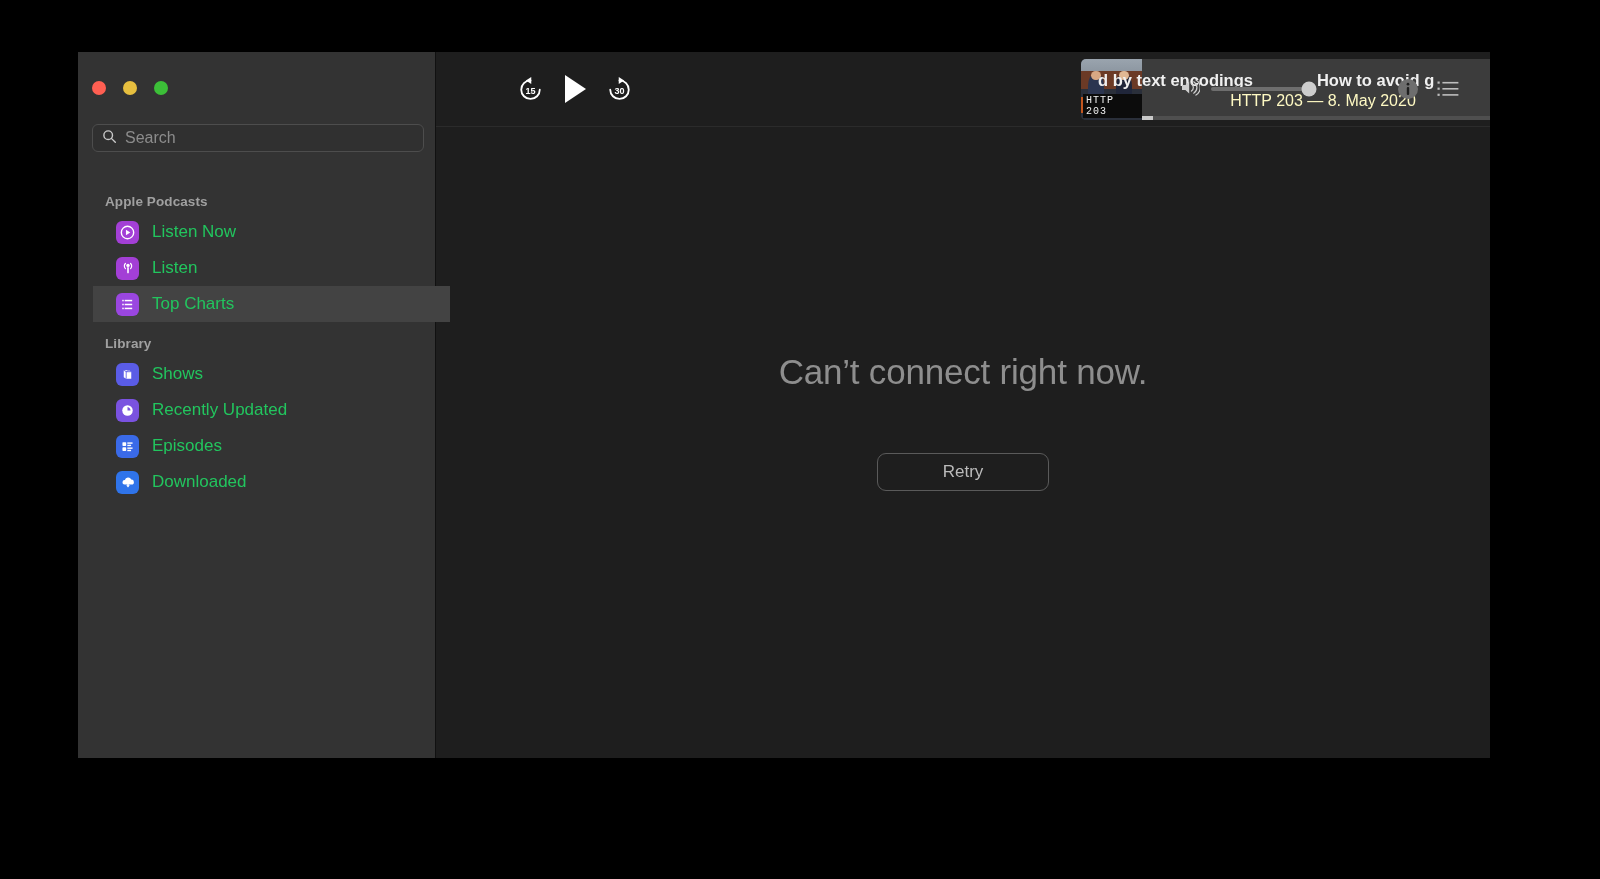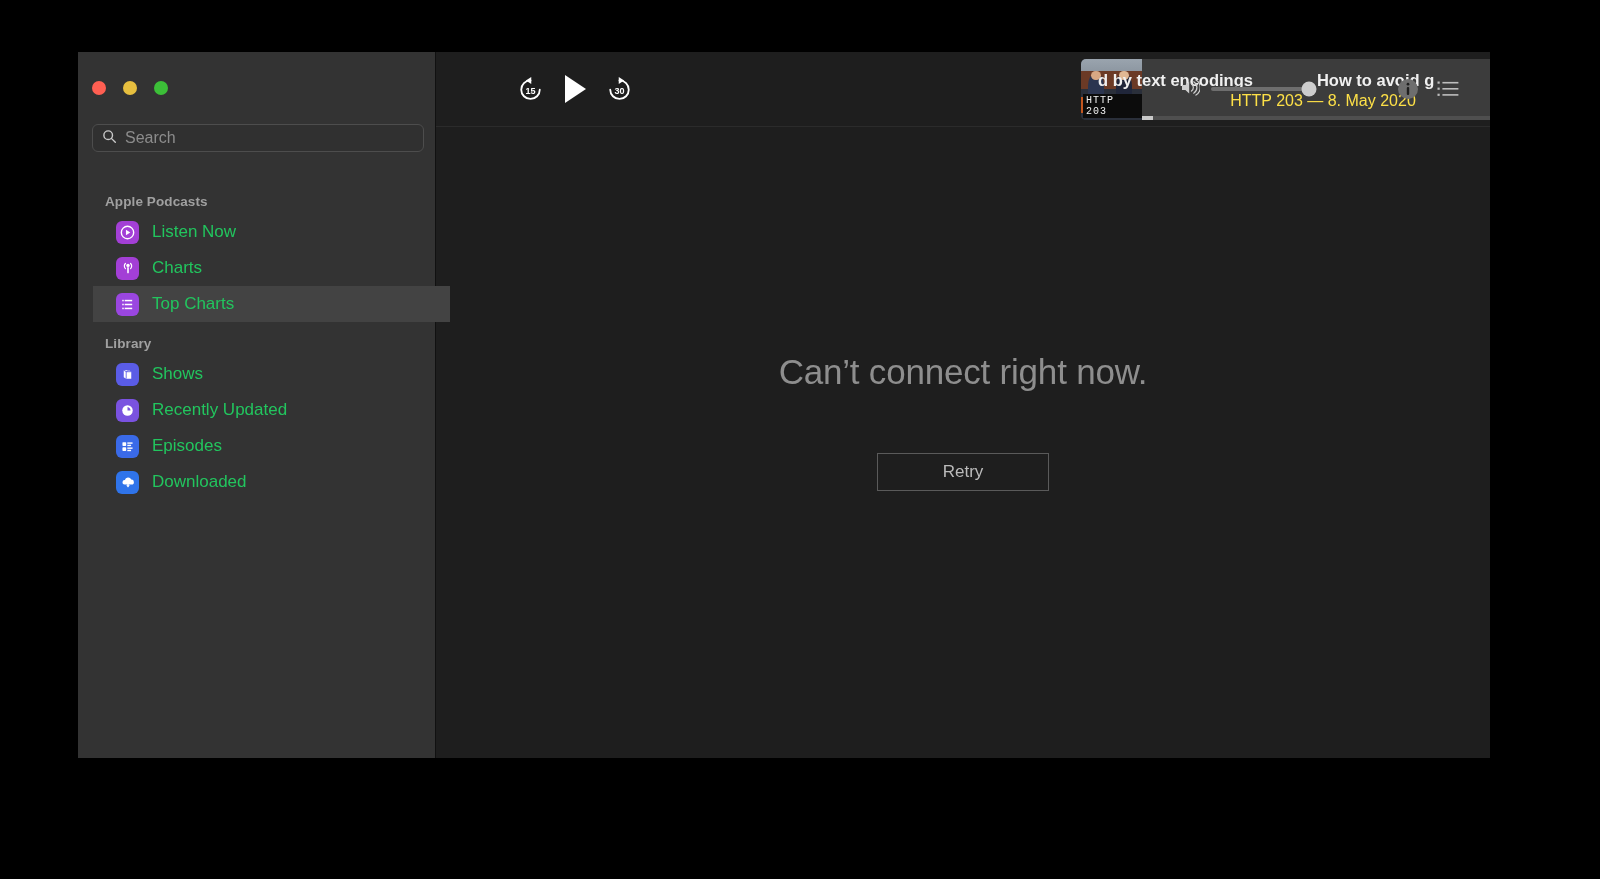--- a/index.html
+++ b/index.html
@@ -147,21 +147,21 @@
   }
   #np-title-track {
     display: flex; gap: 64px;
     white-space: nowrap;
     margin-left: -44px;
   }
   .np-title {
     color: #f0f0f0; font-size: 16.5px; font-weight: bold;
   }
   #np-subtitle {
-    color: #fde047; font-size: 16px;
+    color: #fef9c3; font-size: 16px;
     text-align: center;
     margin-top: 2px;
     white-space: nowrap;
     overflow: hidden;
   }
   #np-progress {
     position: absolute; left: 0; bottom: 0;
     width: 100%; height: 4px;
     background: #4f4f4f;
   }
@@ -203,21 +203,21 @@
     color: #8e8e8e;
     font-size: 35px;
     font-weight: 400;
     letter-spacing: -0.2px;
   }
   #retry-button {
     margin-top: 61px;
     width: 172px; height: 38px;
     background: transparent;
     border: 1px solid #5a5a5a;
-    border-radius: 0;
+    border-radius: 9px;
     color: #bbbbbb;
     font-size: 17px;
     font-family: "Liberation Sans", sans-serif;
     cursor: pointer;
   }
 </style>
 </head>
 <body>
 
 <div id="window">
@@ -256,21 +256,21 @@
 
       <div class="nav-row">
         <span class="app-icon" style="background:#a33fd6">
           <svg width="16" height="16" viewBox="0 0 16 16">
             <circle cx="8" cy="5.4" r="1.7" fill="#fff"></circle>
             <path d="M5.4 8.6a3.6 3.6 0 0 1 0-5.1" fill="none" stroke="#fff" stroke-width="1.2" stroke-linecap="round"></path>
             <path d="M10.6 3.5a3.6 3.6 0 0 1 0 5.1" fill="none" stroke="#fff" stroke-width="1.2" stroke-linecap="round"></path>
             <rect x="7.2" y="7" width="1.6" height="6.4" rx="0.8" fill="#fff"></rect>
           </svg>
         </span>
-        <span class="nav-label">Charts</span>
+        <span class="nav-label">Listen</span>
       </div>
 
       <div class="nav-row selected">
         <span class="app-icon" style="background:#9a46e0">
           <svg width="15" height="15" viewBox="0 0 16 16">
             <rect x="5" y="3" width="8" height="1.6" fill="#fff"></rect>
             <rect x="5" y="7.2" width="8" height="1.6" fill="#fff"></rect>
             <rect x="5" y="11.4" width="8" height="1.6" fill="#fff"></rect>
             <rect x="2.4" y="3" width="1.6" height="1.6" fill="#fff"></rect>
             <rect x="2.4" y="7.2" width="1.6" height="1.6" fill="#fff"></rect>

